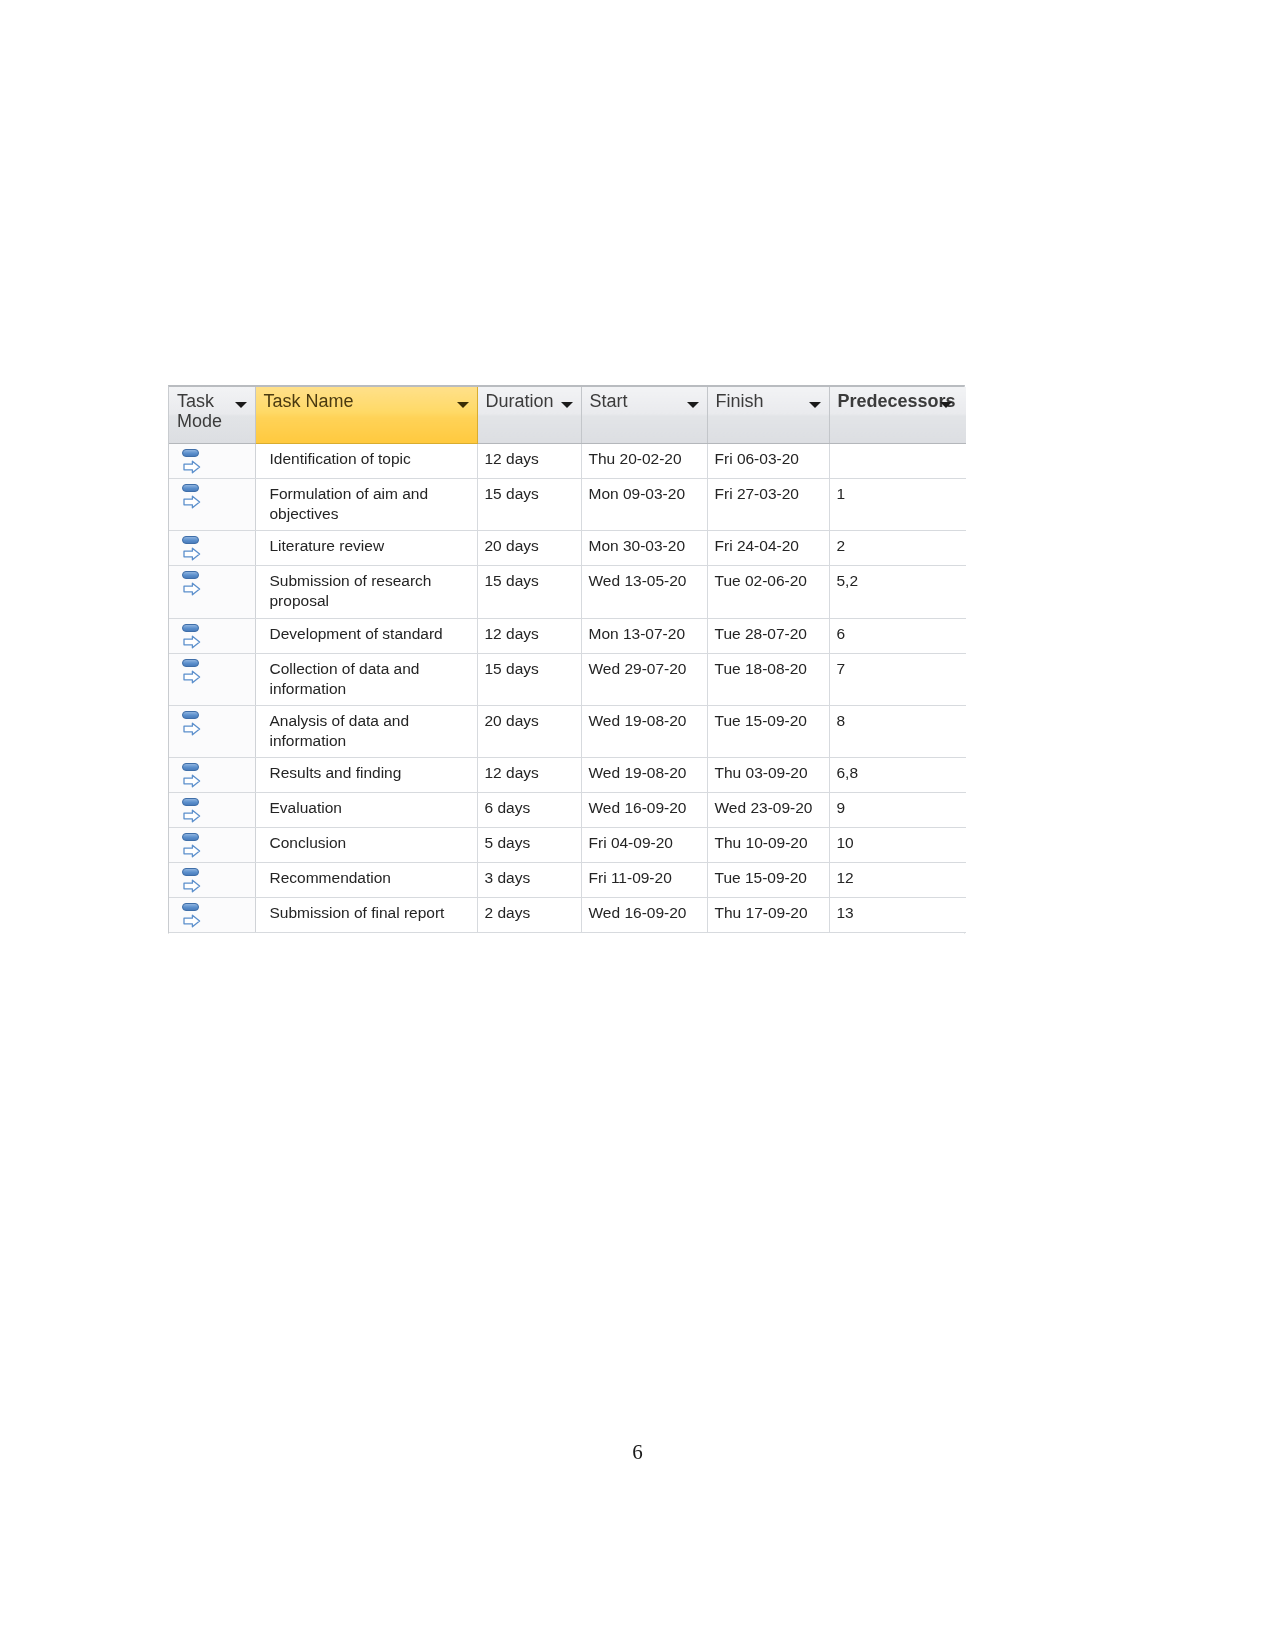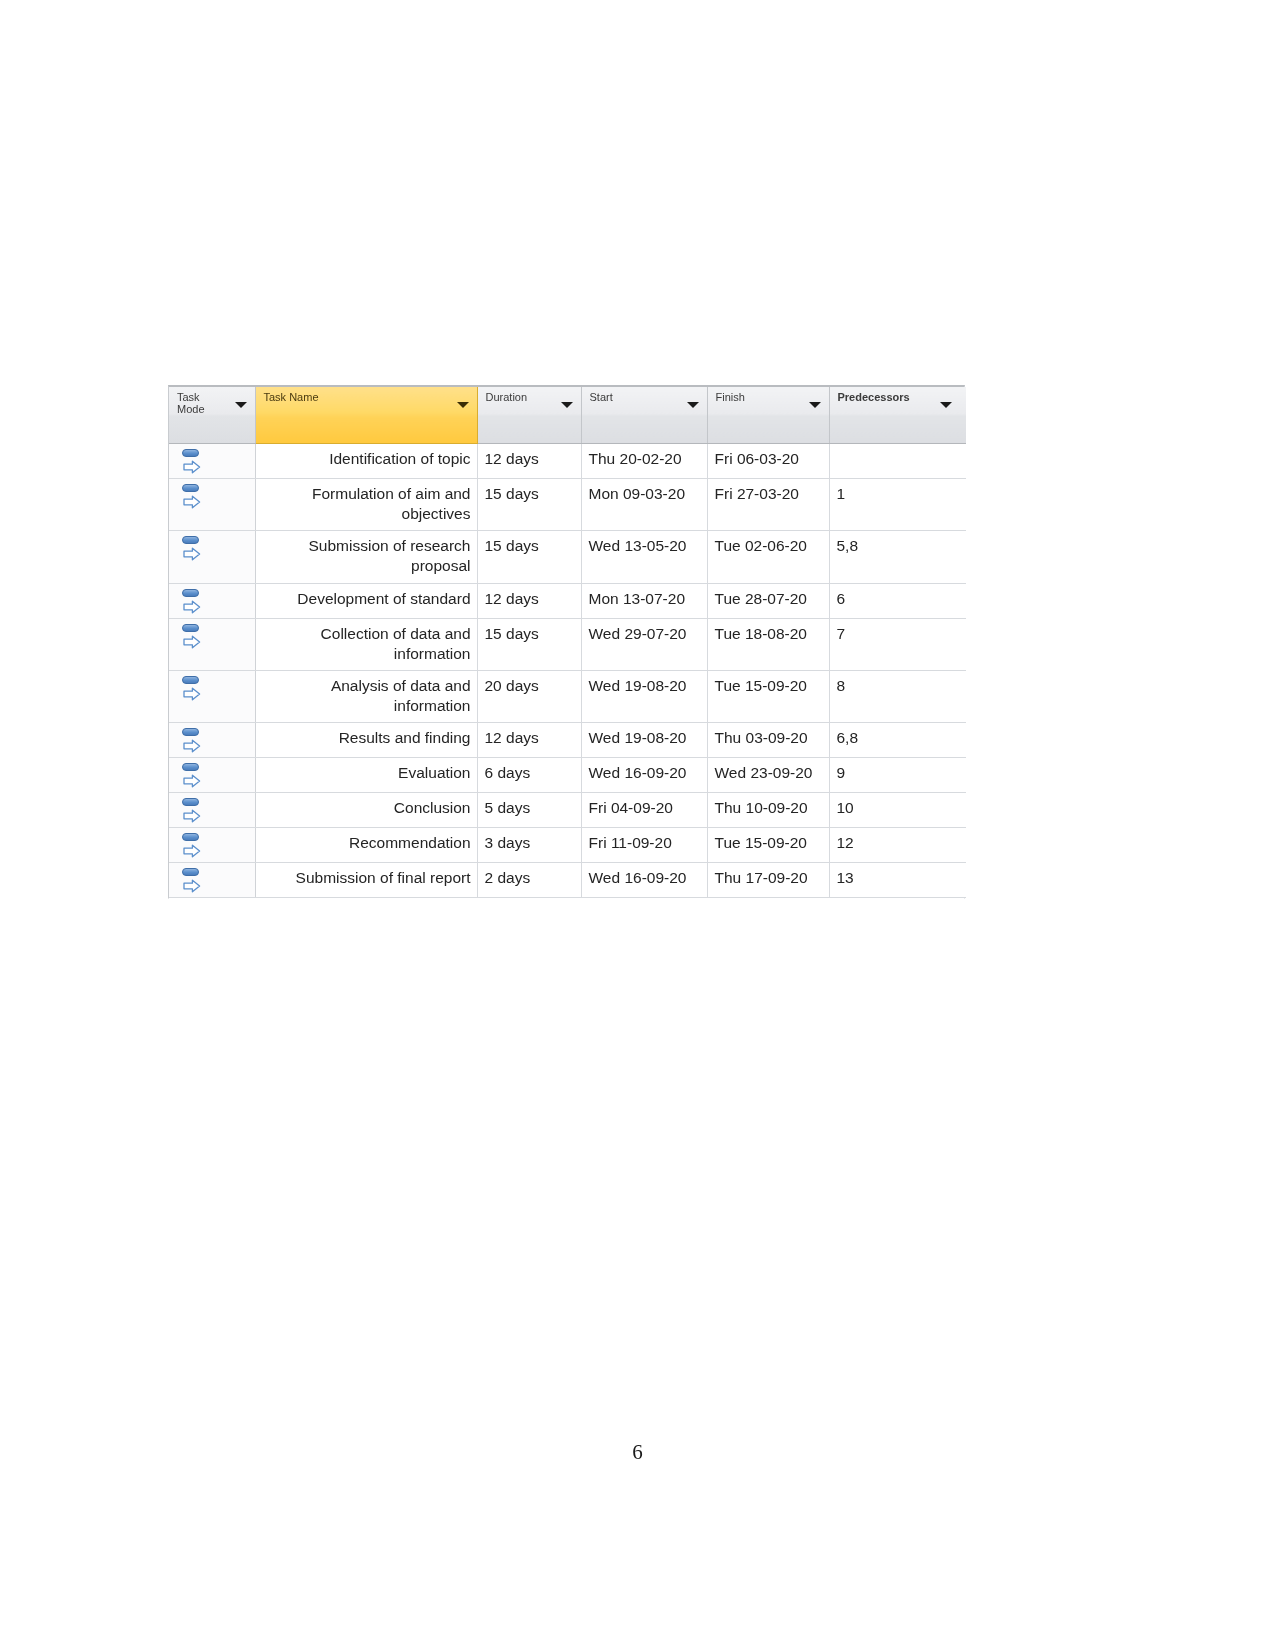--- a/index.html
+++ b/index.html
@@ -41,21 +41,21 @@
     border-collapse: collapse;
     width: 100%;
     table-layout: fixed;
   }
 
   
   thead tr.grid-head th {
     vertical-align: top;
     padding: 4px 7px 4px 8px;
     font-weight: normal;
-    font-size: 11px;
+    font-size: 18px;
     color: #3b3b3b;
     text-align: left;
     background: linear-gradient(to bottom, #f2f3f5 0%, #e9eaed 48%, #e2e4e7 52%, #dcdee2 100%);
     border-right: 1px solid #c3c6ca;
     border-bottom: 1px solid #b4b7bb;
     height: 48px;
     position: relative;
     line-height: 1.12;
     white-space: normal;
   }
@@ -100,21 +100,20 @@
     background: #ffffff;
     word-wrap: break-word;
   }
   tbody td.cell-mode {
     border-right: 1px solid #d0d3d7;
     padding: 4px 0 4px 0;
     background: #fbfbfc;
   }
   tbody td.cell-name {
     padding-left: 14px;
-    text-align: right;
   }
   tbody td.cell-pred {
     border-right: none;
   }
   tbody tr:last-child td { border-bottom: 1px solid #d7dade; }
 
   
   .mode-icon {
     display: block;
     width: 22px;
@@ -235,25 +234,40 @@
           </tr>
           <tr>
             <td class="cell-mode">
               <span class="mode-icon">
                 <span class="pill"></span>
                 <span class="arrow"><svg width="18" height="14" viewBox="0 0 18 14" aria-hidden="true">
                     <path d="M1 4.2 H9.4 V1.2 L16.6 7 L9.4 12.8 V9.8 H1 Z" fill="#ffffff" stroke="#5b8fcc" stroke-width="1.3" stroke-linejoin="round"></path>
                   </svg></span>
               </span>
             </td>
+            <td class="cell-name"><span>Literature review</span></td>
+            <td class="cell-dur"><span>20 days</span></td>
+            <td class="cell-start"><span>Mon 30-03-20</span></td>
+            <td class="cell-fin"><span>Fri 24-04-20</span></td>
+            <td class="cell-pred"><span>2</span></td>
+          </tr>
+          <tr>
+            <td class="cell-mode">
+              <span class="mode-icon">
+                <span class="pill"></span>
+                <span class="arrow"><svg width="18" height="14" viewBox="0 0 18 14" aria-hidden="true">
+                    <path d="M1 4.2 H9.4 V1.2 L16.6 7 L9.4 12.8 V9.8 H1 Z" fill="#ffffff" stroke="#5b8fcc" stroke-width="1.3" stroke-linejoin="round"></path>
+                  </svg></span>
+              </span>
+            </td>
             <td class="cell-name"><span>Submission of research proposal</span></td>
             <td class="cell-dur"><span>15 days</span></td>
             <td class="cell-start"><span>Wed 13-05-20</span></td>
             <td class="cell-fin"><span>Tue 02-06-20</span></td>
-            <td class="cell-pred"><span>5,8</span></td>
+            <td class="cell-pred"><span>5,2</span></td>
           </tr>
           <tr>
             <td class="cell-mode">
               <span class="mode-icon">
                 <span class="pill"></span>
                 <span class="arrow"><svg width="18" height="14" viewBox="0 0 18 14" aria-hidden="true">
                     <path d="M1 4.2 H9.4 V1.2 L16.6 7 L9.4 12.8 V9.8 H1 Z" fill="#ffffff" stroke="#5b8fcc" stroke-width="1.3" stroke-linejoin="round"></path>
                   </svg></span>
               </span>
             </td>

